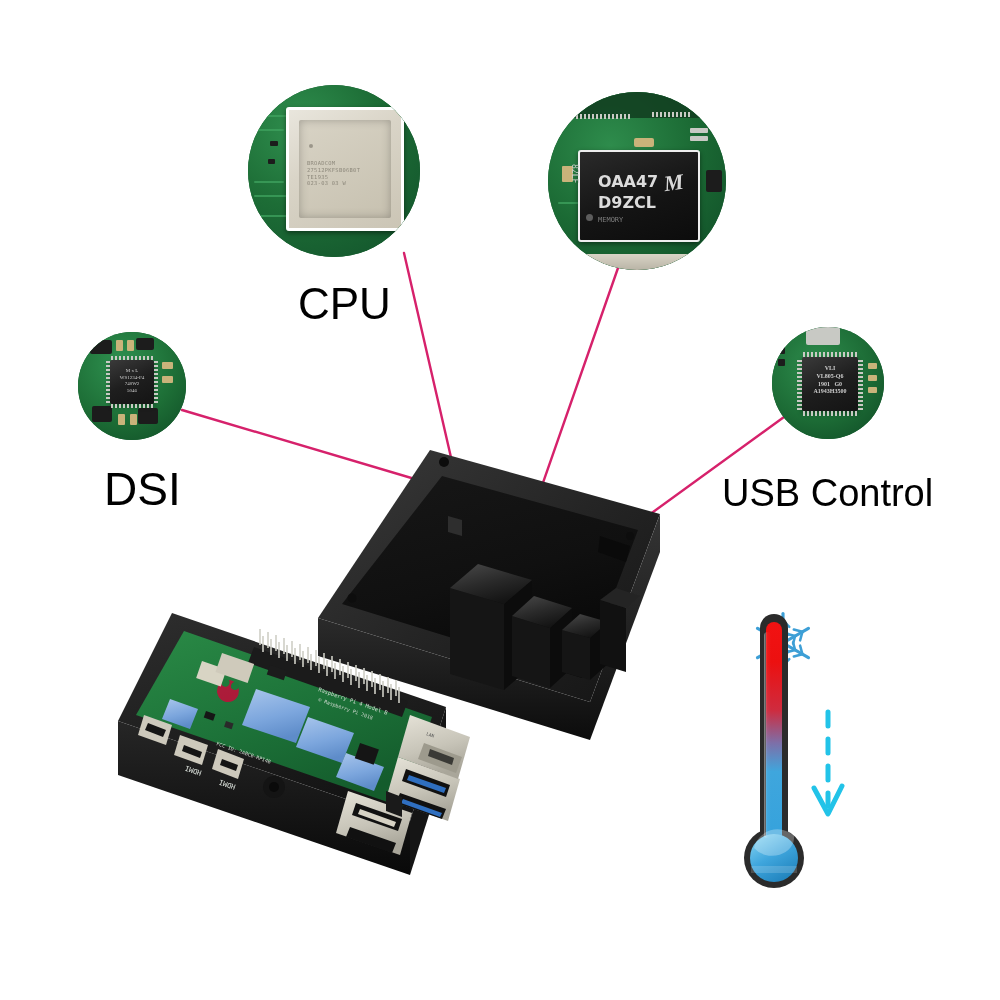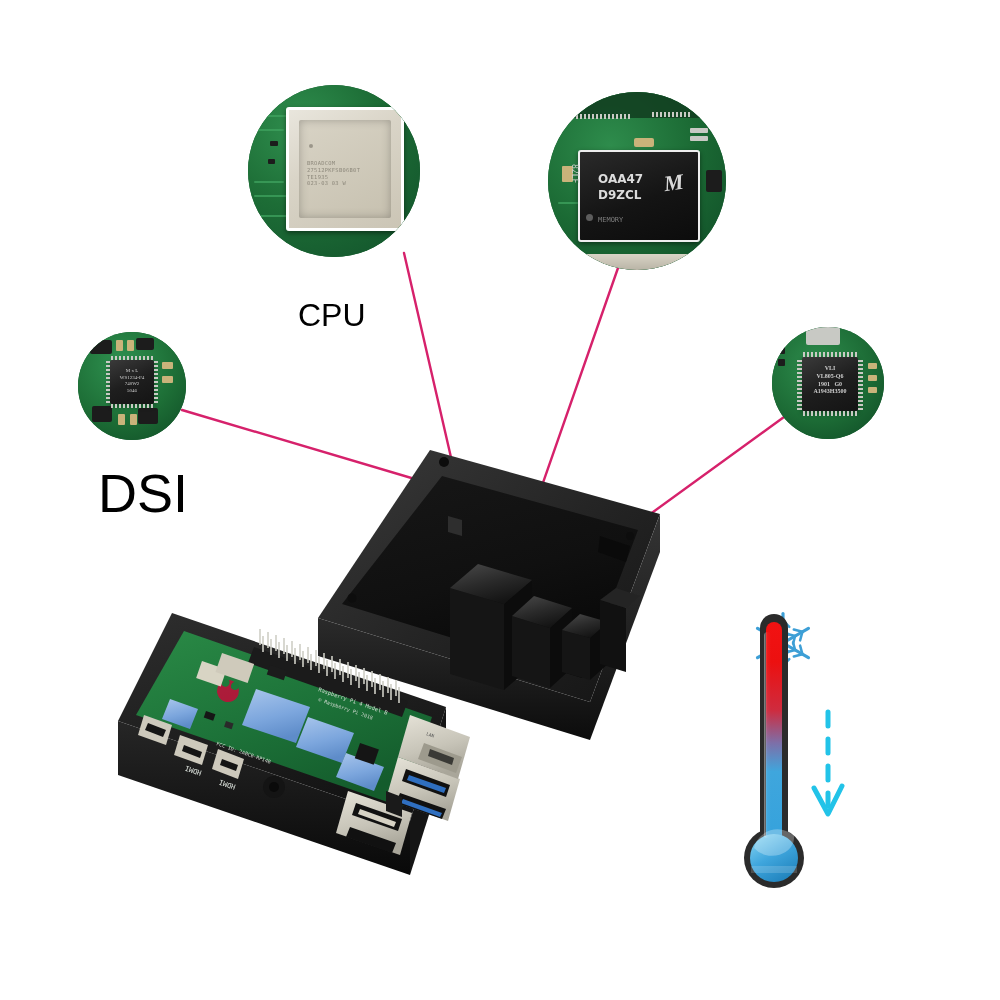--- a/index.html
+++ b/index.html
@@ -168,21 +168,21 @@
     <div class="qfp-legs" style="left:28px;top:22px;width:56px;height:5px;"></div>
     <div class="qfp-legs" style="left:104px;top:20px;width:40px;height:5px;"></div>
     <div class="pad silver" style="left:142px;top:36px;width:18px;height:5px;"></div>
     <div class="pad silver" style="left:142px;top:44px;width:18px;height:5px;"></div>
     <div class="pad" style="left:86px;top:46px;width:20px;height:9px;border-radius:2px;"></div>
     <div class="pad" style="left:14px;top:74px;width:11px;height:16px;"></div>
     <div class="trace" style="left:10px;top:110px;width:40px;height:2px;"></div>
     <div class="trace" style="left:150px;top:82px;width:2px;height:40px;"></div>
     <div class="pad dark" style="left:158px;top:78px;width:16px;height:22px;border-radius:2px;"></div>
     <div class="chip ram" style="left:30px;top:58px;width:118px;height:88px;">
-      <div class="ram-text" style="left:18px;top:20px;font-size:12px;font-weight:bold;">OAA47<br>D9ZCL</div>
+      <div class="ram-text" style="left:18px;top:20px;font-size:16px;font-weight:bold;">OAA47<br>D9ZCL</div>
       <div class="micron" style="left:84px;top:18px;font-size:22px;">M</div>
       <div style="position:absolute;left:18px;top:64px;font-size:7px;color:#7d7d7d;font-family:'DejaVu Sans Mono',monospace;z-index:3;">MEMORY</div>
       <div style="position:absolute;left:6px;top:62px;width:7px;height:7px;border-radius:50%;background:#5d5d5d;z-index:3;"></div>
     </div>
     <div style="position:absolute;left:22px;top:72px;font-size:8px;color:#cfcfcf;writing-mode:vertical-rl;z-index:4;font-family:'DejaVu Sans Mono',monospace;">82LF</div>
     <div style="position:absolute;left:22px;bottom:0;width:128px;height:16px;background:linear-gradient(#d9d4c6,#b9b4a6);"></div>
   </div>
 
   <div class="callout" id="cal-dsi" style="left:78px;top:332px;width:108px;height:108px;">
     <div class="pcb" style="background:radial-gradient(circle at 40% 30%,#2f9150 0%,#1d6e36 55%,#0f4b25 100%);"></div>
@@ -215,22 +215,23 @@
     <div class="pad" style="left:96px;top:60px;width:9px;height:6px;"></div>
     <div class="chip qfp" style="left:30px;top:30px;width:56px;height:54px;">
     </div>
     <div class="qfp-legs" style="left:31px;top:25px;width:54px;height:5px;z-index:2;"></div>
     <div class="qfp-legs" style="left:31px;top:84px;width:54px;height:5px;z-index:2;"></div>
     <div class="qfp-legs vert" style="left:25px;top:31px;width:5px;height:52px;z-index:2;"></div>
     <div class="qfp-legs vert" style="left:86px;top:31px;width:5px;height:52px;z-index:2;"></div>
     <div class="qfp-text" style="left:30px;top:38px;width:56px;font-size:6px;font-weight:bold;font-family:'Liberation Serif',serif;">VLI<br>VL805-Q6<br>1901   G0<br>A1943H3500</div>
   </div>
 
-  <div class="label" style="left:298px;top:297px;font-size:32px;">CPU</div>
-  <div class="label" style="left:98px;top:462px;font-size:54px;">DSI</div>
+  <div class="label" style="left:298px;top:279px;font-size:44px;">CPU</div>
+  <div class="label" style="left:104px;top:462px;font-size:46px;">DSI</div>
+  <div class="label" style="left:722px;top:472px;font-size:38px;">USB Control</div>
 
   <div class="case-wrap">
     <svg viewBox="0 0 400 330" width="400" height="330">
       <defs>
         <linearGradient id="caseTop" x1="0" y1="0" x2="1" y2="1">
           <stop offset="0%" stop-color="#3a3a3a"></stop>
           <stop offset="55%" stop-color="#232323"></stop>
           <stop offset="100%" stop-color="#141414"></stop>
         </linearGradient>
         <linearGradient id="caseInner" x1="0" y1="0" x2="0.4" y2="1">

